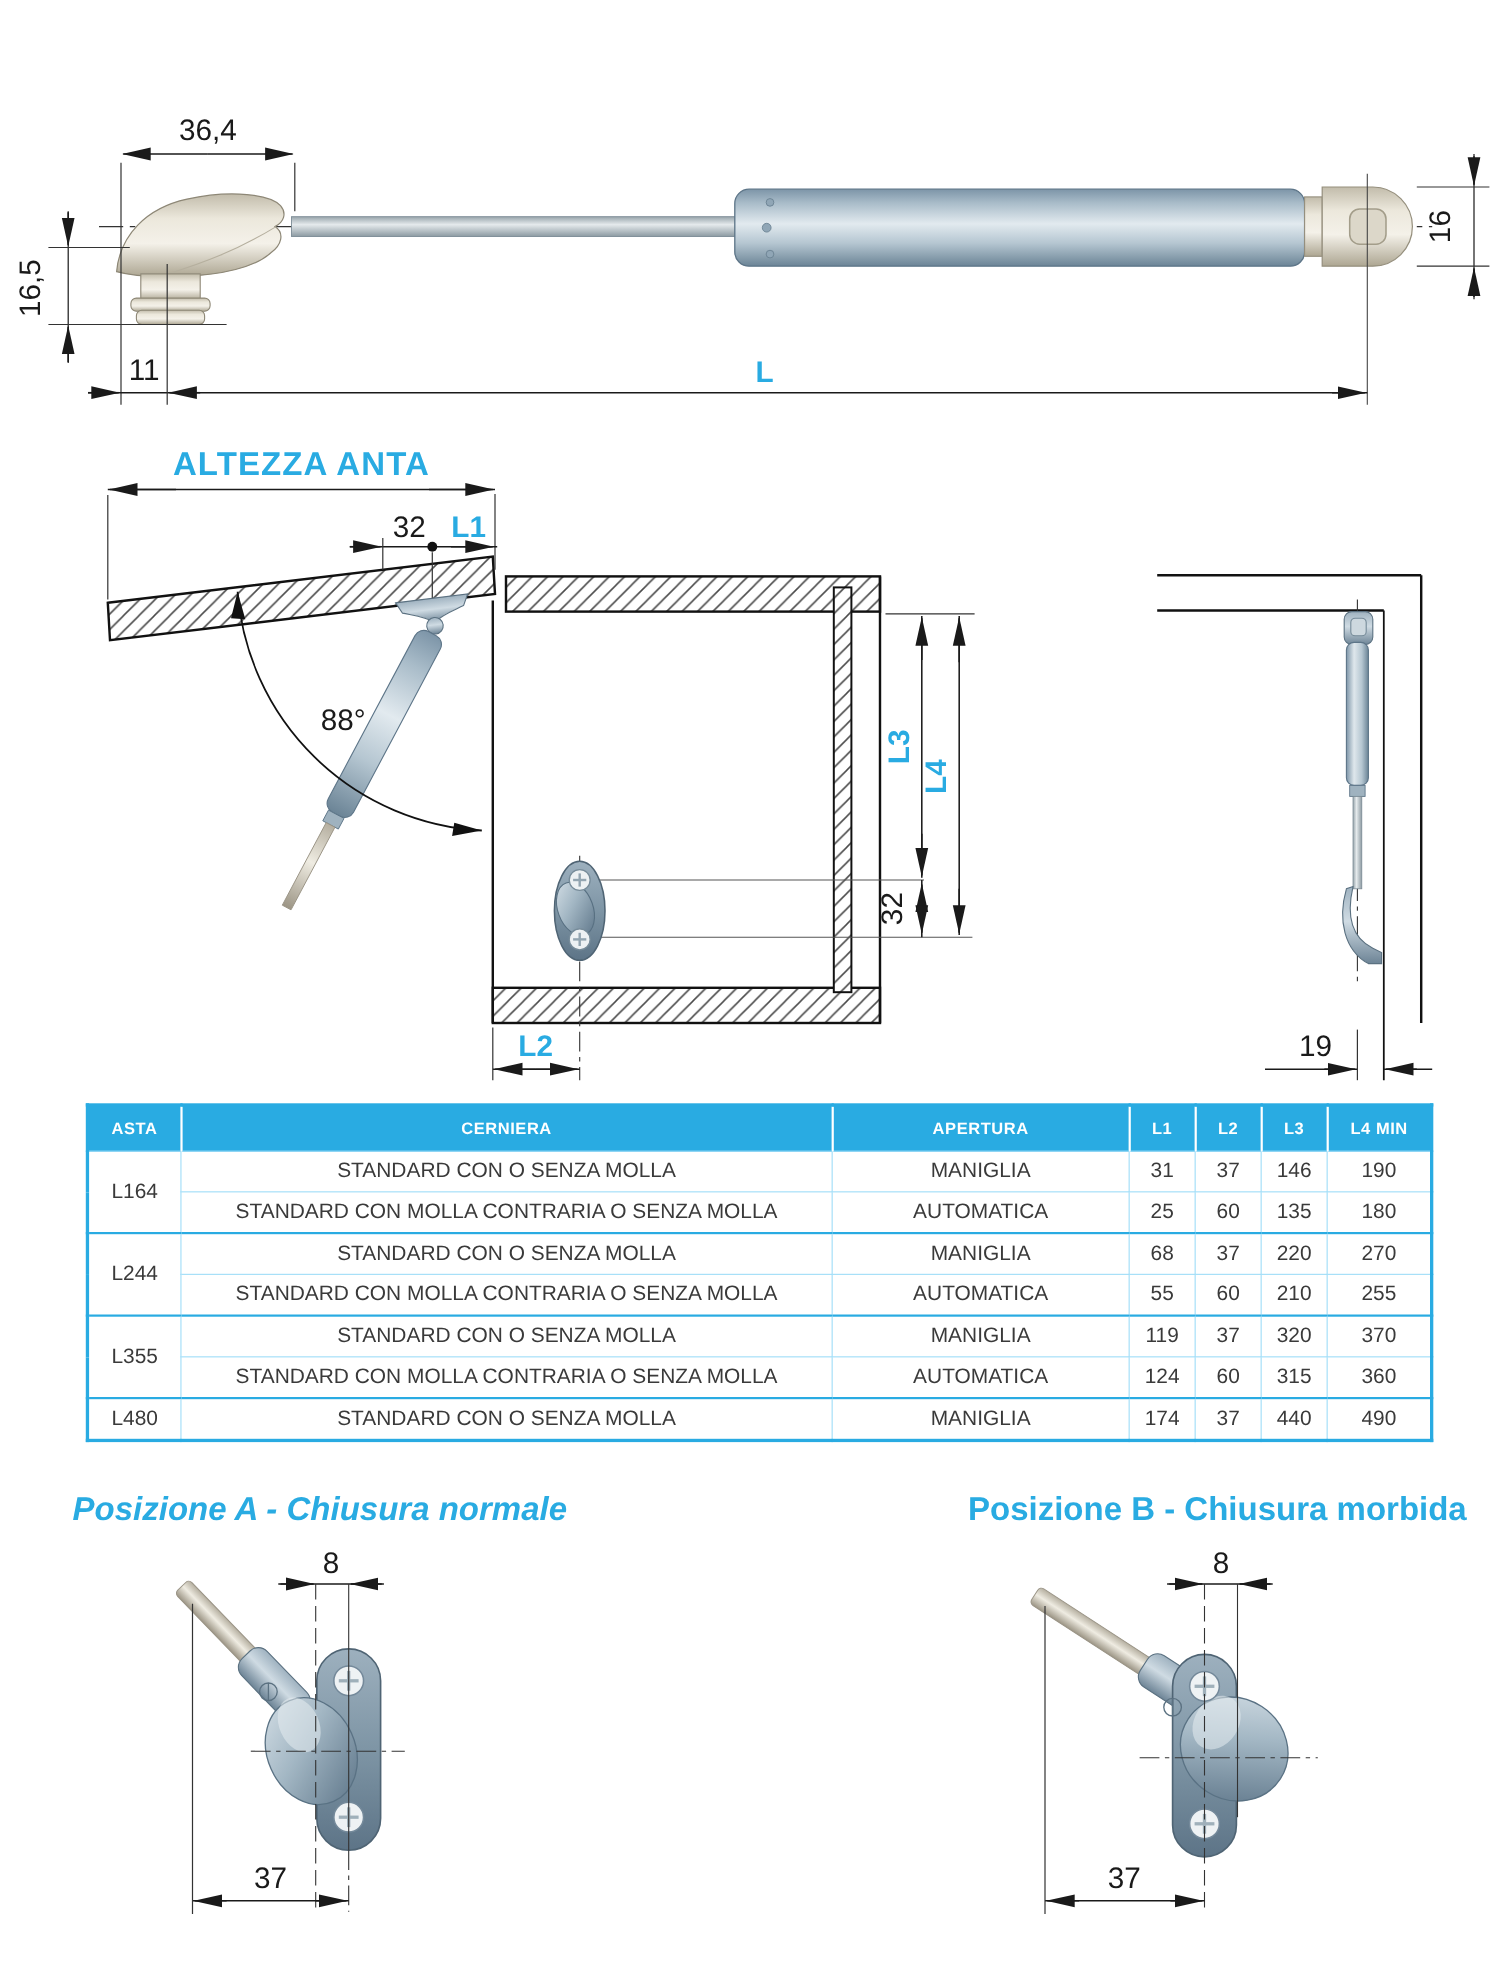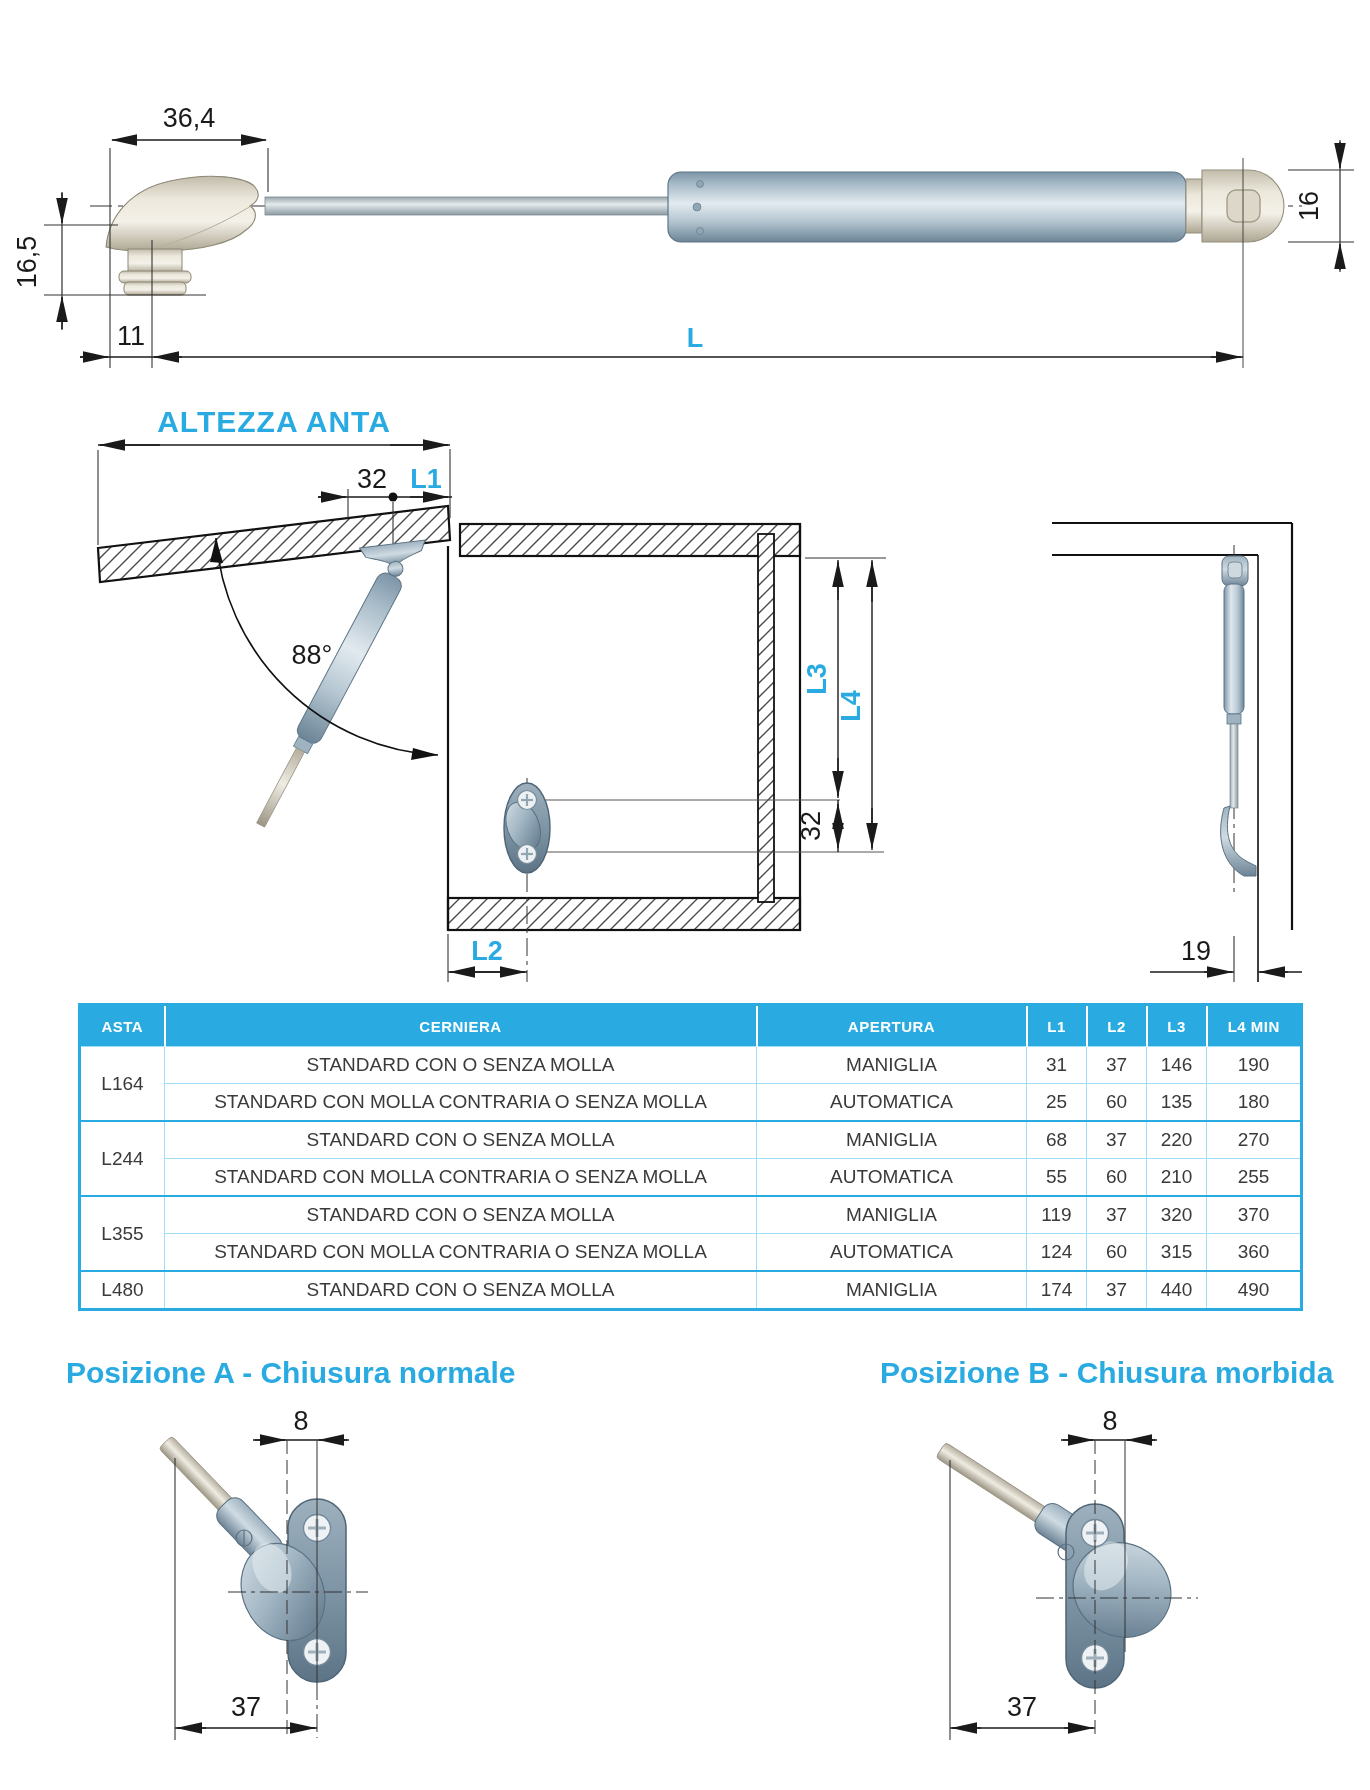--- a/index.html
+++ b/index.html
@@ -13,21 +13,21 @@
   
   table.spec{position:absolute;left:78px;top:1003px;width:1222px;border-collapse:collapse;
              table-layout:fixed;border:3px solid #29ABE2;}
   table.spec th{background:#29ABE2;color:#fff;font-size:15px;font-weight:bold;height:38px;
                 border-left:2px solid #fff;letter-spacing:.5px;}
   table.spec th:first-child{border-left:none;}
   table.spec td{border:1.5px solid #9FDDF8;font-size:19px;color:#3a3a3a;height:36px;
                 text-align:center;padding:0 4px;white-space:nowrap;overflow:hidden;}
   table.spec tr.group td{border-top:2.5px solid #29ABE2;}
   .pos-title{position:absolute;font-size:30px;font-weight:600;color:#29ABE2;white-space:nowrap;}
-  .pos-a{left:66px;top:1356px;}
+  .pos-a{left:66px;top:1356px;font-style:italic;}
   .pos-b{left:880px;top:1356px;}
 </style>
 </head>
 <body>
 
 <div class="page">
 
 <svg class="drawing-svg" width="1370" height="1790" viewBox="0 0 1370 1790">
   <defs>
     <marker id="arr" viewBox="0 0 26 14" markerWidth="26" markerHeight="14" refX="25" refY="7" orient="auto" markerUnits="userSpaceOnUse">

